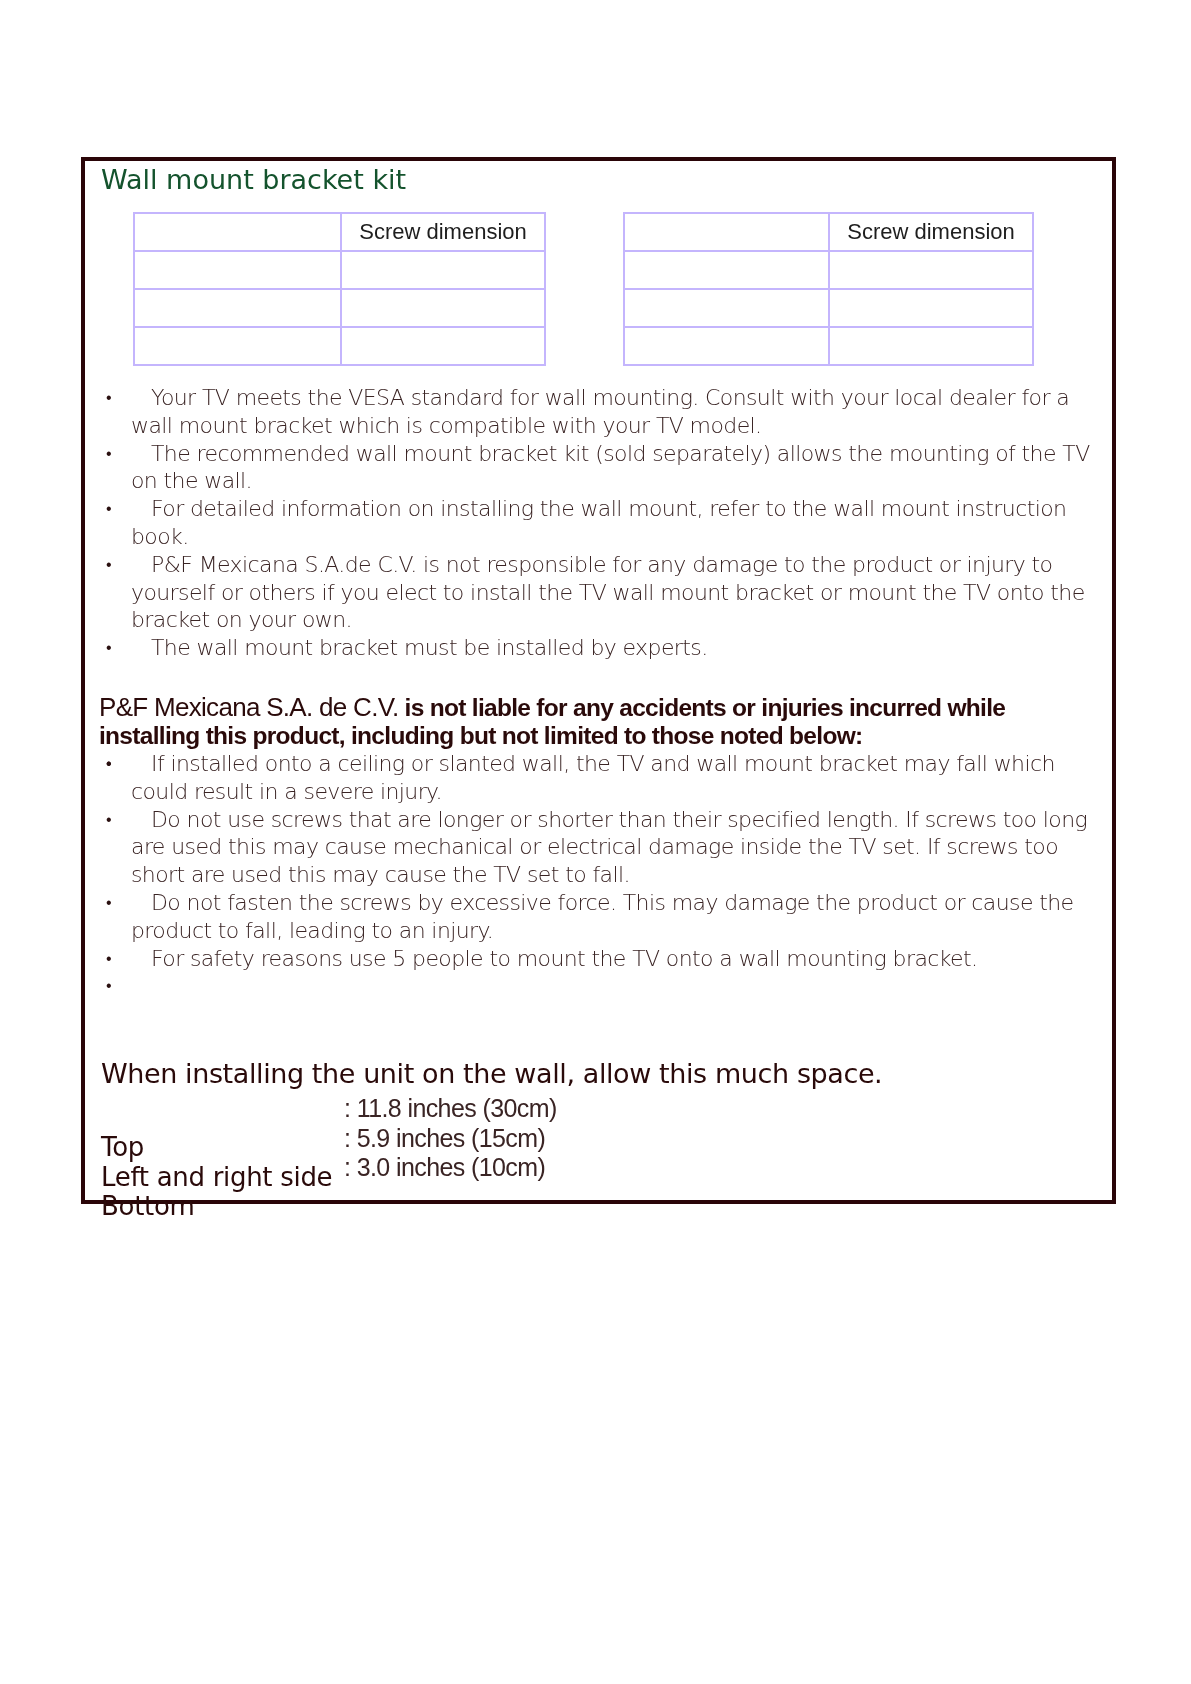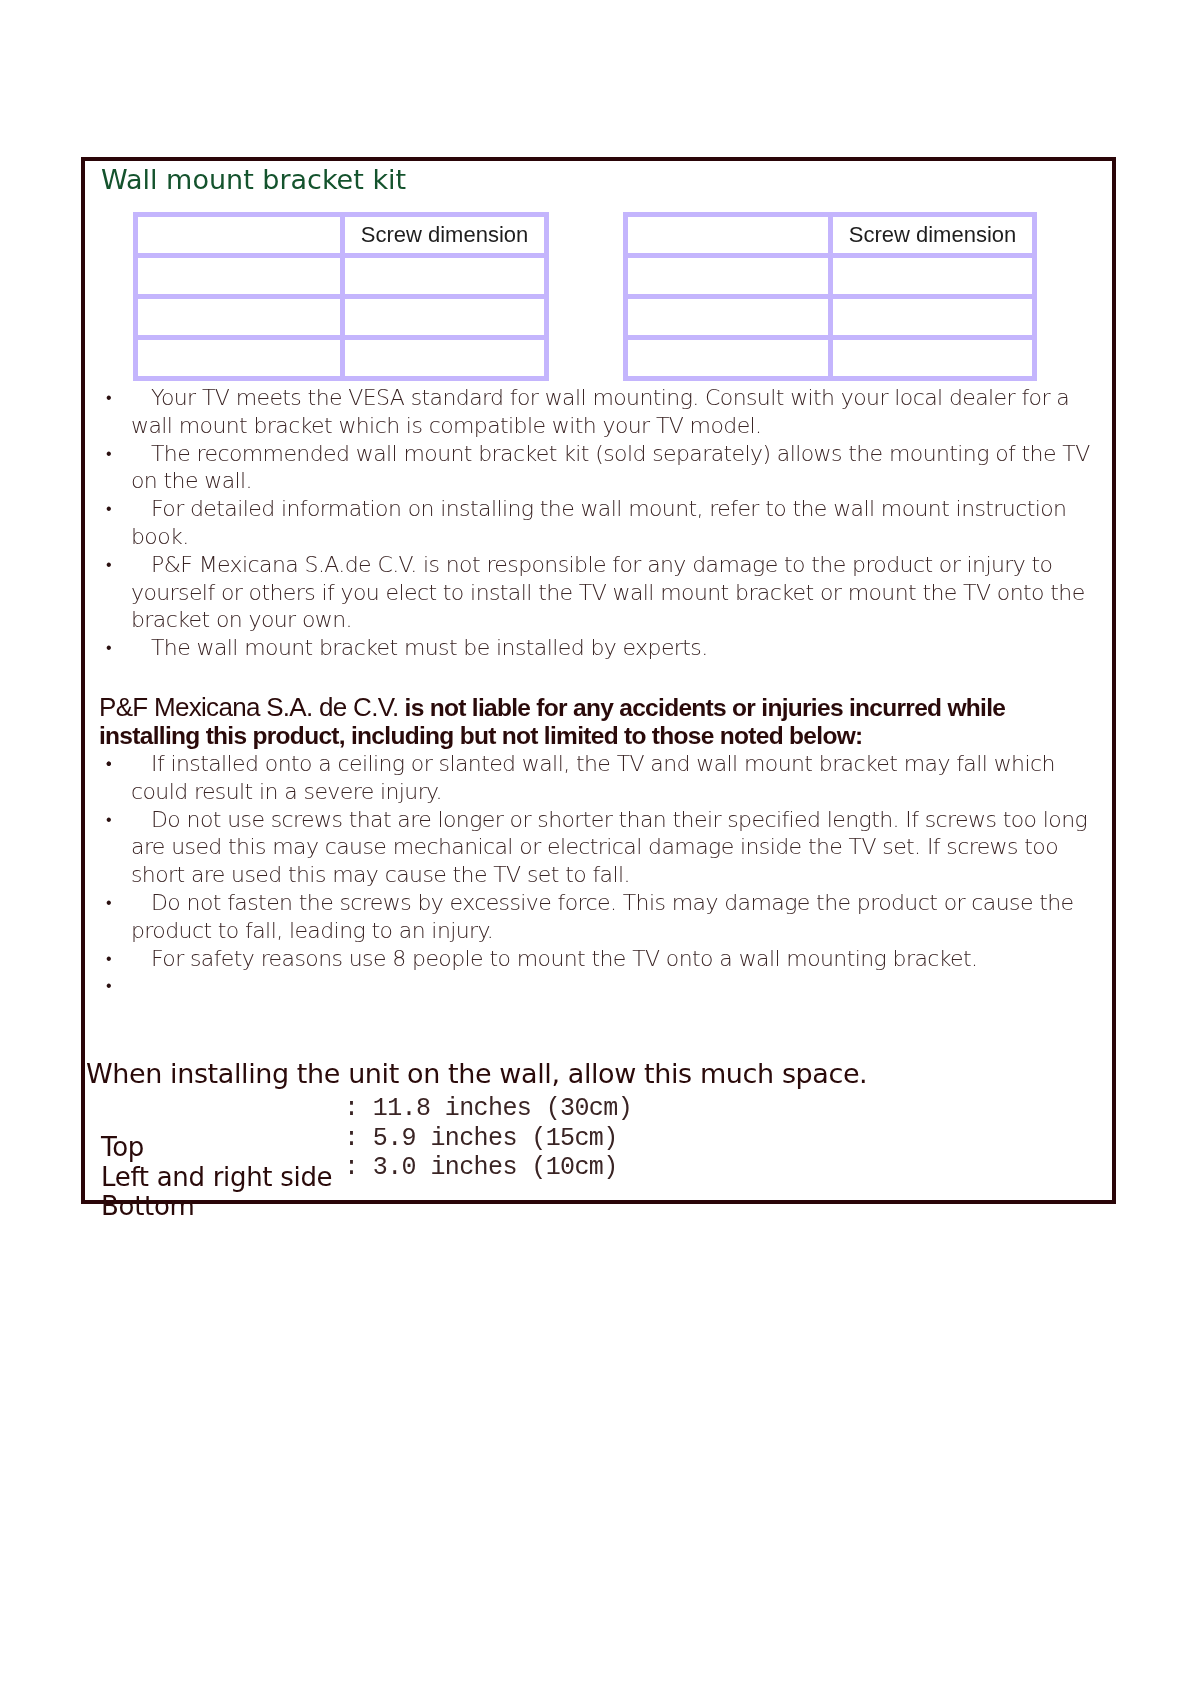--- a/index.html
+++ b/index.html
@@ -3,47 +3,47 @@
 <meta charset="utf-8">
 <style>
   html, body { margin: 0; padding: 0; background: #ffffff; }
   body { width: 1191px; height: 1684px; position: relative; overflow: hidden;
          font-family: "DejaVu Sans", "Liberation Sans", sans-serif; color: #2a0f0f; }
   .frame { position: absolute; left: 81px; top: 157px; width: 1027px; height: 1039px;
            border: 4px solid #2a0508; box-sizing: content-box; }
   .title { position: absolute; left: 101px; top: 164px; font-size: 27px; font-weight: 500;
            color: #14532d; letter-spacing: 0; white-space: nowrap; }
   table.screw { position: absolute; border-collapse: collapse; table-layout: fixed; }
-  table.screw td { border: 5px solid #c4b5fd; height: 36px; padding: 0; font-size: 22px;
+  table.screw td { border: 2px solid #c4b5fd; height: 36px; padding: 0; font-size: 22px;
                    font-family: "Liberation Sans", sans-serif; color: #1e1e1e; }
   table.screw td.hdr { text-align: center; }
   #tblL { left: 133px; top: 212px; width: 411px; }
   #tblR { left: 623px; top: 212px; width: 409px; }
   #tblL col.c1 { width: 207px; } #tblL col.c2 { width: 204px; }
   #tblR col.c1 { width: 205px; } #tblR col.c2 { width: 204px; }
   ul.bullets { position: absolute; left: 101px; margin: 0; padding: 0; list-style: none;
                width: 1000px; font-size: 22px; line-height: 27.8px; font-weight: 300;
                color: #3a2424; font-family: "DejaVu Sans", sans-serif; }
   ul.bullets li { position: relative; padding-left: 30px; }
   ul.bullets li .dot { position: absolute; left: 5px; top: 0; font-size: 16px; color: #2a1010; }
   ul.bullets li .txt { letter-spacing: -0.6px; margin-left: 20px; }
   #list1 { top: 384px; }
   #list2 { top: 750px; }
   .warn { position: absolute; left: 99px; top: 680px; width: 1000px; font-size: 24.5px;
           line-height: 28px; color: #2a0a0a; letter-spacing: -0.7px; font-family: "Liberation Sans", sans-serif; margin-top: 13px; }
   .warn .co { font-weight: 400; font-size: 26px; }
   .warn .rest { font-weight: 700; }
-  .space-h { position: absolute; left: 86px; top: 1058px; font-size: 27px; font-weight: 500;
+  .space-h { position: absolute; left: 101px; top: 1058px; font-size: 27px; font-weight: 500;
              color: #2a0a0a; letter-spacing: -0.4px; white-space: nowrap; font-family: "DejaVu Sans", sans-serif; }
   .spacing { position: absolute; left: 101px; top: 1094px; }
   .spacing .row { height: 29.5px; position: relative; white-space: nowrap; }
   .spacing .lbl { position: absolute; left: 0; font-size: 26px; font-weight: 500; color: #2a0a0a;
                   letter-spacing: -0.3px; font-family: "DejaVu Sans", sans-serif; margin-top: 38px; }
   .spacing .val { position: absolute; left: 243px; font-size: 25px; font-weight: 300; color: #3a2424;
-                  letter-spacing: -0.6px; font-family: Liberation Mono, monospace; }
+                  letter-spacing: -0.6px; font-family: Liberation Sans, sans-serif; }
 </style>
 </head>
 <body>
 
 <div class="frame"></div>
 
 <div class="title">Wall mount bracket kit</div>
 
 <table class="screw" id="tblL">
   <colgroup>
@@ -103,21 +103,21 @@
   <li><span class="dot">•</span><span class="txt">The wall mount bracket must be installed by experts.</span></li>
 </ul>
 
 <div class="warn"><span class="co">P&amp;F Mexicana S.A. de C.V.</span><span class="rest"> is not liable for any accidents or injuries incurred while installing this product, including but not limited to those noted below:</span></div>
 
 <ul class="bullets" id="list2">
   <li><span class="dot">•</span></li>
   <li><span class="dot">•</span><span class="txt">If installed onto a ceiling or slanted wall, the TV and wall mount bracket may fall which could result in a severe injury.</span></li>
   <li><span class="dot">•</span><span class="txt">Do not use screws that are longer or shorter than their specified length. If screws too long are used this may cause mechanical or electrical damage inside the TV set. If screws too short are used this may cause the TV set to fall.</span></li>
   <li><span class="dot">•</span><span class="txt">Do not fasten the screws by excessive force. This may damage the product or cause the product to fall, leading to an injury.</span></li>
-  <li><span class="dot">•</span><span class="txt">For safety reasons use 8 people to mount the TV onto a wall mounting bracket.</span></li>
+  <li><span class="dot">•</span><span class="txt">For safety reasons use 5 people to mount the TV onto a wall mounting bracket.</span></li>
   <li><span class="dot">•</span></li>
 </ul>
 
 <div class="space-h">When installing the unit on the wall, allow this much space.</div>
 
 <div class="spacing">
   <div class="row">
     <span class="lbl">Top</span>
     <span class="val">: 11.8 inches (30cm)</span>
   </div>

